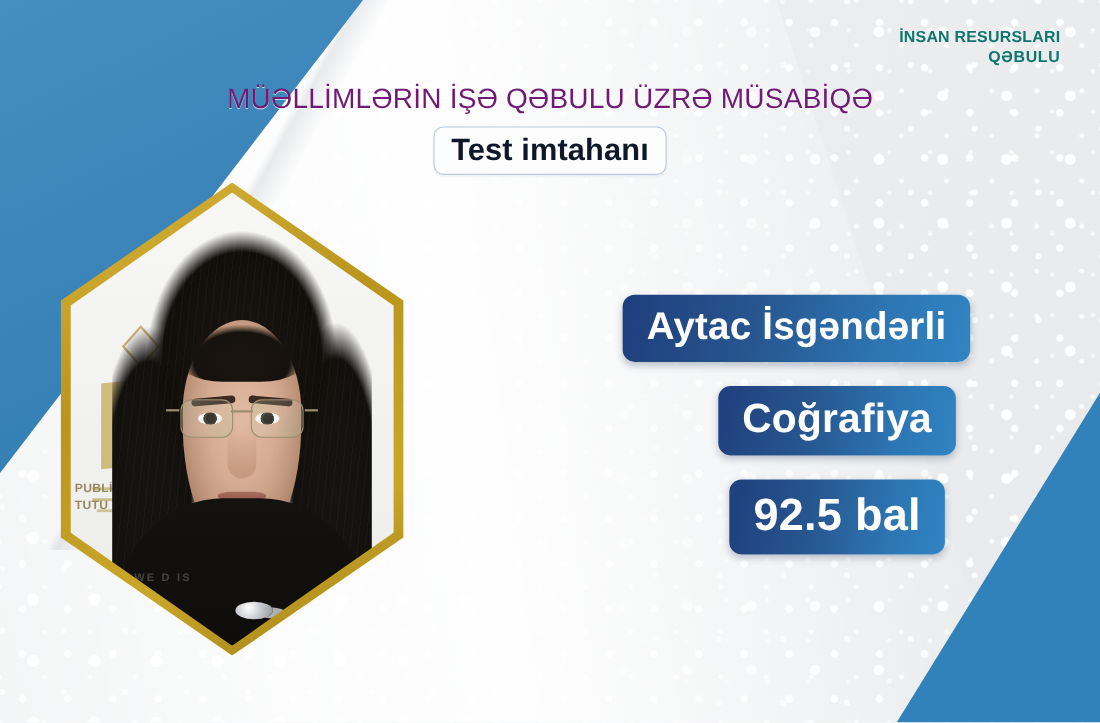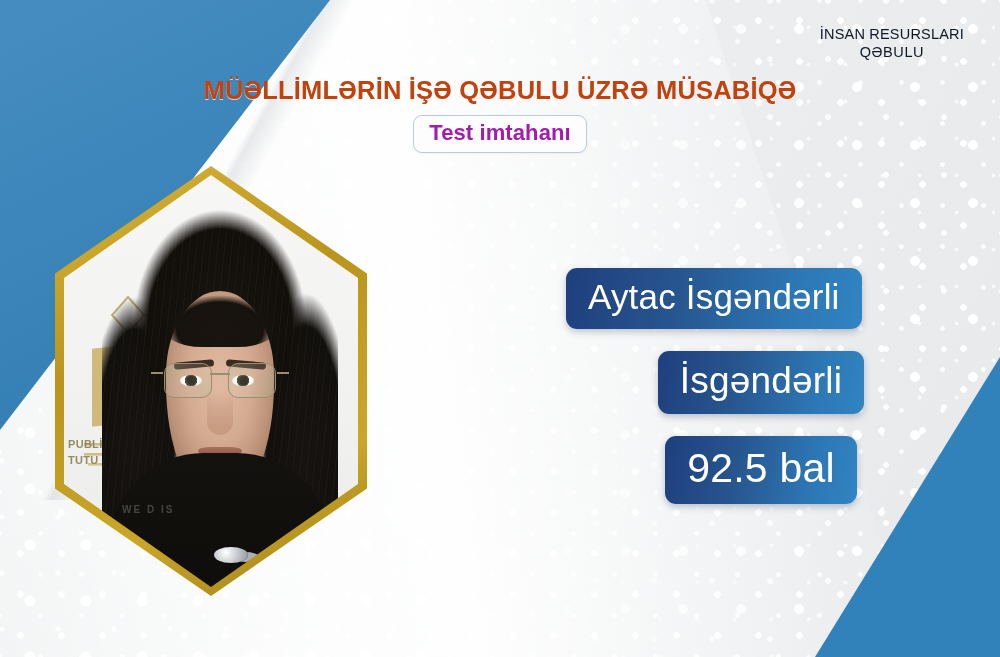--- a/index.html
+++ b/index.html
@@ -100,53 +100,53 @@
     width: 420px; height: 540px;
     background: linear-gradient(119deg, rgba(120,130,140,0.0) 0%, rgba(120,130,140,0.0) 53%, rgba(120,130,140,0.16) 54.2%, rgba(120,130,140,0.0) 58%);
     pointer-events: none;
   }
 
   
   .logo-block {
     position: absolute;
     right: 36px;
     top: 26px;
-    text-align: center;
+    text-align: right;
     line-height: 1.22;
-    color: #0f172a;
-    font-weight: 400;
+    color: #0f766e;
+    font-weight: 700;
     font-size: 14.5px;
     letter-spacing: 0.2px;
   }
   .logo-block .line2 { letter-spacing: 0.6px; }
 
   .title-wrap {
     position: absolute;
     left: 0; right: 0;
     top: 76px;
     text-align: center;
   }
   .main-title {
-    color: #c2410c;
-    font-weight: 700;
+    color: #701a75;
+    font-weight: 400;
     font-size: 25.5px;
     letter-spacing: 0.2px;
     white-space: nowrap;
     text-shadow: 0 1px 0 rgba(255,255,255,0.7);
   }
   .subtitle-box {
     display: inline-block;
     margin-top: 10px;
     padding: 4px 15px 6px;
     border: 1.6px solid #b9cbdd;
     border-radius: 9px;
     background: #fdfdfe;
-    color: #a21caf;
+    color: #0f172a;
     font-weight: 700;
-    font-size: 22px;
+    font-size: 28px;
     letter-spacing: 0.1px;
     box-shadow: 0 1px 2px rgba(40,70,110,0.06);
   }
 
   
   .hex-outer {
     position: absolute;
     left: 55px;
     top: 166px;
     width: 312px;
@@ -284,21 +284,21 @@
     border-radius: 50%/70% 70% 100% 100%;
   }
   
   .torso {
     position: absolute; left: 44px; bottom: -8px;
     width: 224px; height: 142px;
     background: linear-gradient(180deg, #14120f 0%, #0e0d0b 100%);
     border-radius: 96px 96px 0 0;
   }
   .shirt-text {
-    position: absolute; left: 58px; bottom: 72px;
+    position: absolute; left: 58px; bottom: 56px;
     color: rgba(190,190,185,0.30);
     font-size: 10px; letter-spacing: 2px; font-weight: 600;
   }
   .necklace {
     position: absolute; left: 150px; bottom: 24px;
     width: 34px; height: 16px;
     background: radial-gradient(circle at 35% 35%, #ffffff 0%, #c9cdd2 45%, #8d939a 100%);
     border-radius: 50%;
     box-shadow: 14px 2px 0 -3px rgba(200,205,210,0.85);
   }
@@ -309,21 +309,21 @@
     left: 566px;
     top: 268px;
     width: 390px;
   }
   .badge {
     display: table;
     margin: 0 auto 22px auto;
     padding: 9px 22px 12px;
     border-radius: 11px;
     color: #ffffff;
-    font-weight: 400;
+    font-weight: 700;
     letter-spacing: 0.2px;
     white-space: nowrap;
     background: linear-gradient(100deg, #1f3f7d 0%, #27568f 38%, #2d76b4 75%, #3184c2 100%);
     box-shadow: 0 3px 7px rgba(25,45,85,0.26);
     text-align: right;
   }
   .badge-name  { font-size: 35px; margin-left: 0; margin-right: auto; }
   .badge-subject { font-size: 37px; }
   .badge-score { font-size: 41px; margin-bottom: 0; }
 </style>
@@ -396,17 +396,17 @@
         <div class="mouth"></div>
         <div class="torso"></div>
         <div class="shirt-text">WE       D IS</div>
         <div class="necklace"></div>
       </div>
     </div>
   </div>
 
   <div class="badges">
     <div class="badge badge-name">Aytac İsgəndərli</div>
-    <div class="badge badge-subject">İsgəndərli</div>
+    <div class="badge badge-subject">Coğrafiya</div>
     <div class="badge badge-score">92.5 bal</div>
   </div>
 
 </div>
 
 </body></html>

